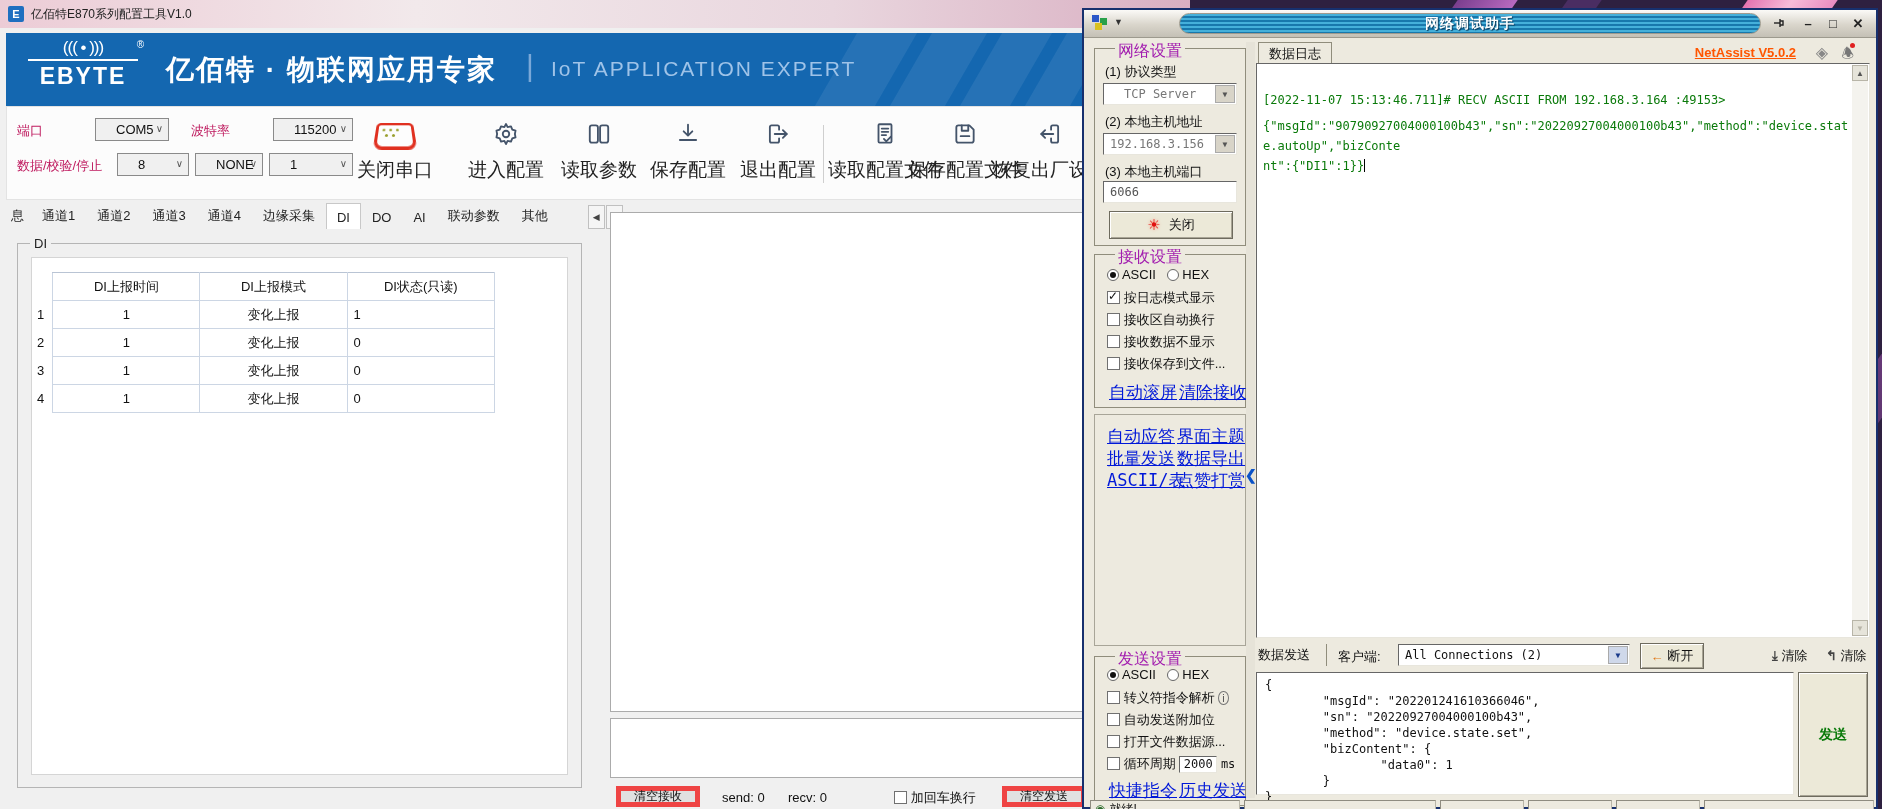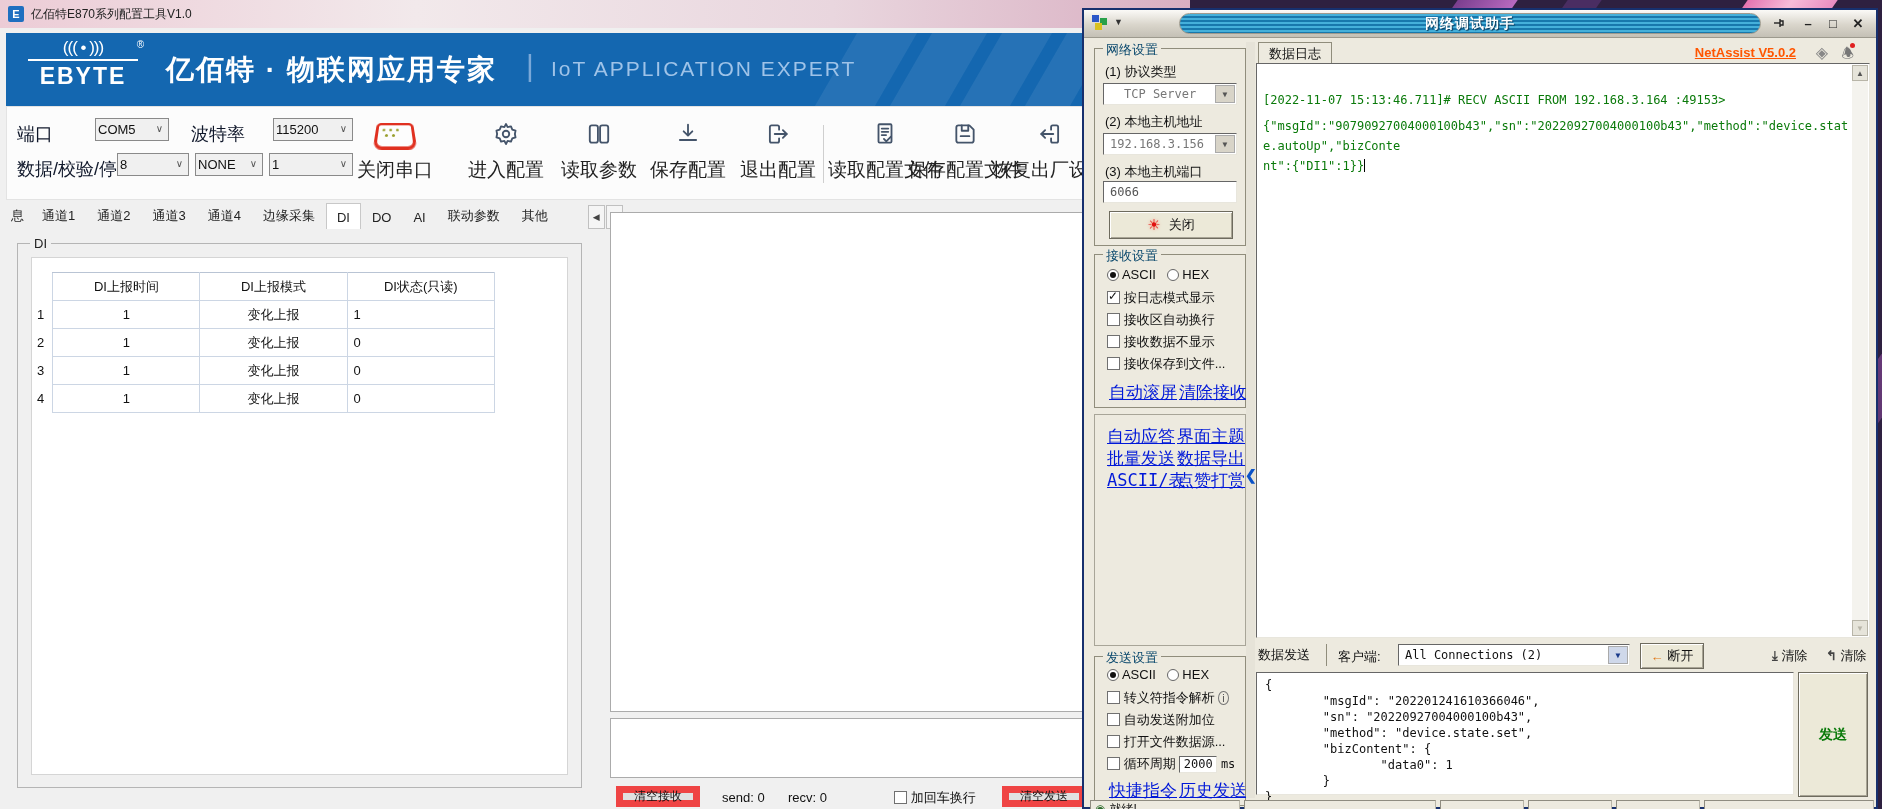--- a/index.html
+++ b/index.html
@@ -20,23 +20,23 @@
   .banner-stripe{position:absolute;top:0;height:73px;background:rgba(255,255,255,.08);transform:skewX(-30deg);}
   #logo{position:absolute;left:22px;top:6px;width:110px;text-align:center;color:#fff;}
   #logo .ant{font-size:17px;letter-spacing:-1px;line-height:18px;}
   #logo .reg{position:absolute;right:-6px;top:0;font-size:10px;}
   #logo .ebyte{font-size:23px;font-weight:bold;letter-spacing:2px;border-top:2px solid #fff;margin-top:2px;line-height:30px;}
   #banner-cn{position:absolute;left:160px;top:18px;font-size:28px;font-weight:bold;color:#fff;letter-spacing:2px;}
   #banner-sep{position:absolute;left:520px;top:16px;font-size:30px;color:#7aa8d8;font-weight:100;}
   #banner-en{position:absolute;left:545px;top:24px;font-size:21px;color:#9fc3e8;letter-spacing:2px;}
   
   #toolbar{position:absolute;left:6px;top:106px;width:1180px;height:94px;background:#fcfcfc;border:1px solid #e3e3e3;box-sizing:border-box;}
-  .tb-label{position:absolute;font-size:18px;color:#0f172a;}
+  .tb-label{position:absolute;font-size:13px;color:#be185d;}
   .combo{position:absolute;height:23px;background:#f0f0f0;border:1px solid #8a8a8a;box-sizing:border-box;
-    font-size:13px;color:#111;display:flex;align-items:center;padding-left:2px;}
+    font-size:13px;color:#111;display:flex;align-items:center;padding-left:20px;}
   .combo .chev{position:absolute;right:5px;top:4px;font-size:10px;color:#555;}
   .tbtn{position:absolute;width:84px;height:62px;top:14px;display:flex;flex-direction:column;align-items:center;justify-content:space-between;}
   .tbtn .lbl{font-size:19px;color:#222;white-space:nowrap;}
   .tbtn svg{display:block;}
   .tb-sep{position:absolute;left:822px;top:18px;width:1px;height:58px;background:#cfcfcf;}
   
   #db9{width:34px;height:22px;border:3px solid #e03020;border-radius:5px 5px 8px 8px;position:relative;
     transform:perspective(40px) rotateX(18deg);background:#fdfdfd;}
   #db9 .dots{position:absolute;left:4px;top:4px;width:3px;height:3px;border-radius:50%;background:#9aa030;
     box-shadow:7px 0 #9aa030,14px 0 #9aa030,3px 6px #9aa030,10px 6px #9aa030;}
@@ -55,41 +55,41 @@
   #di-table td{border:1px solid #ccd6e4;height:27px;padding:0 6px;}
   #di-table tr.hdr td{border-top:1px solid #b9c4d4;}
   #di-table td.num{border:none;width:14px;padding:0 2px;}
   #di-table td.c1{width:146px;text-align:center;}
   #di-table td.c2{width:146px;text-align:center;}
   #di-table td.c3{width:146px;text-align:left;}
   #di-table tr.hdr td{text-align:center;border-left:1px solid #ccd6e4;}
   
   .panel{position:absolute;background:#fff;border:1px solid #ababab;box-sizing:border-box;}
   
-  .wbtn{position:absolute;height:21px;background:#e1e1e1;border:7px solid #ef4444;font-size:12px;color:#111;
+  .wbtn{position:absolute;height:21px;background:#e1e1e1;border:5px solid #ef4444;font-size:12px;color:#111;
     display:flex;align-items:center;justify-content:center;box-sizing:border-box;}
   .stat-txt{position:absolute;font-size:13px;color:#111;}
   .cbx{display:inline-block;width:13px;height:13px;background:#fff;border:1px solid #707070;box-sizing:border-box;position:relative;vertical-align:-2px;}
   .cbx.checked::after{content:"✓";position:absolute;left:0px;top:-3px;font-size:12px;color:#111;}
   
   #right-window{position:absolute;left:1082px;top:8px;width:796px;height:801px;
     background:#edeadf;border:2px solid #17306e;box-sizing:border-box;}
   #rw-titlebar{position:absolute;left:0;top:0;right:0;height:27px;
     background:linear-gradient(180deg,#fbfaf7 0%,#d9d5cb 55%,#c4c0b5 100%);border-bottom:1px solid #9d9a8e;}
   #rw-pill{position:absolute;left:95px;right:115px;top:3px;bottom:3px;border-radius:11px;
     background:repeating-linear-gradient(180deg,#45b0da 0 2px,#1878ac 2px 4px);border:1px solid #9d9a8e;
     display:flex;align-items:center;justify-content:center;}
   #rw-title{font-size:14px;font-weight:bold;color:#fff;text-shadow:1px 1px 1px #0a3a5a;letter-spacing:1px;}
   #rw-sysicon{position:absolute;left:8px;top:5px;width:16px;height:16px;}
   #rw-sysicon .sq{position:absolute;width:7px;height:7px;}
   #rw-menu-chev{position:absolute;left:30px;top:7px;font-size:9px;color:#333;}
   .rw-ctl{position:absolute;top:4px;width:20px;height:18px;font-size:13px;color:#222;display:flex;align-items:center;justify-content:center;font-weight:bold;}
   
   .gbox{position:absolute;border:1px solid #908d7c;}
-  .gbox .gtitle{position:absolute;left:8px;top:-8px;background:#edeadf;padding:0 3px;font-size:13px;color:#0c4a6e;}
+  .gbox .gtitle{position:absolute;left:20px;top:-8px;background:#edeadf;padding:0 3px;font-size:16px;color:#a21caf;}
   .fld-label{position:absolute;font-size:13px;color:#111;}
   .sunken{background:#fff;border:1px solid #888;border-top-color:#666;border-left-color:#666;
     border-bottom-color:#e8e6dd;border-right-color:#e8e6dd;box-sizing:border-box;}
   .dd{position:absolute;height:22px;font-family:"DejaVu Sans Mono",monospace;font-size:12px;color:#777;
     display:flex;align-items:center;padding-left:6px;}
   .dd .btn{position:absolute;right:1px;top:1px;bottom:1px;width:18px;background:#d8d4c8;border:1px solid #aaa;
     display:flex;align-items:center;justify-content:center;font-size:8px;color:#555;}
   .cbtn{position:absolute;background:#ece9d8;border:1px solid #6e6b5e;
     box-shadow:inset 1px 1px 0 #fff, inset -1px -1px 0 #a8a495;
     display:flex;align-items:center;justify-content:center;font-size:13px;color:#111;}

